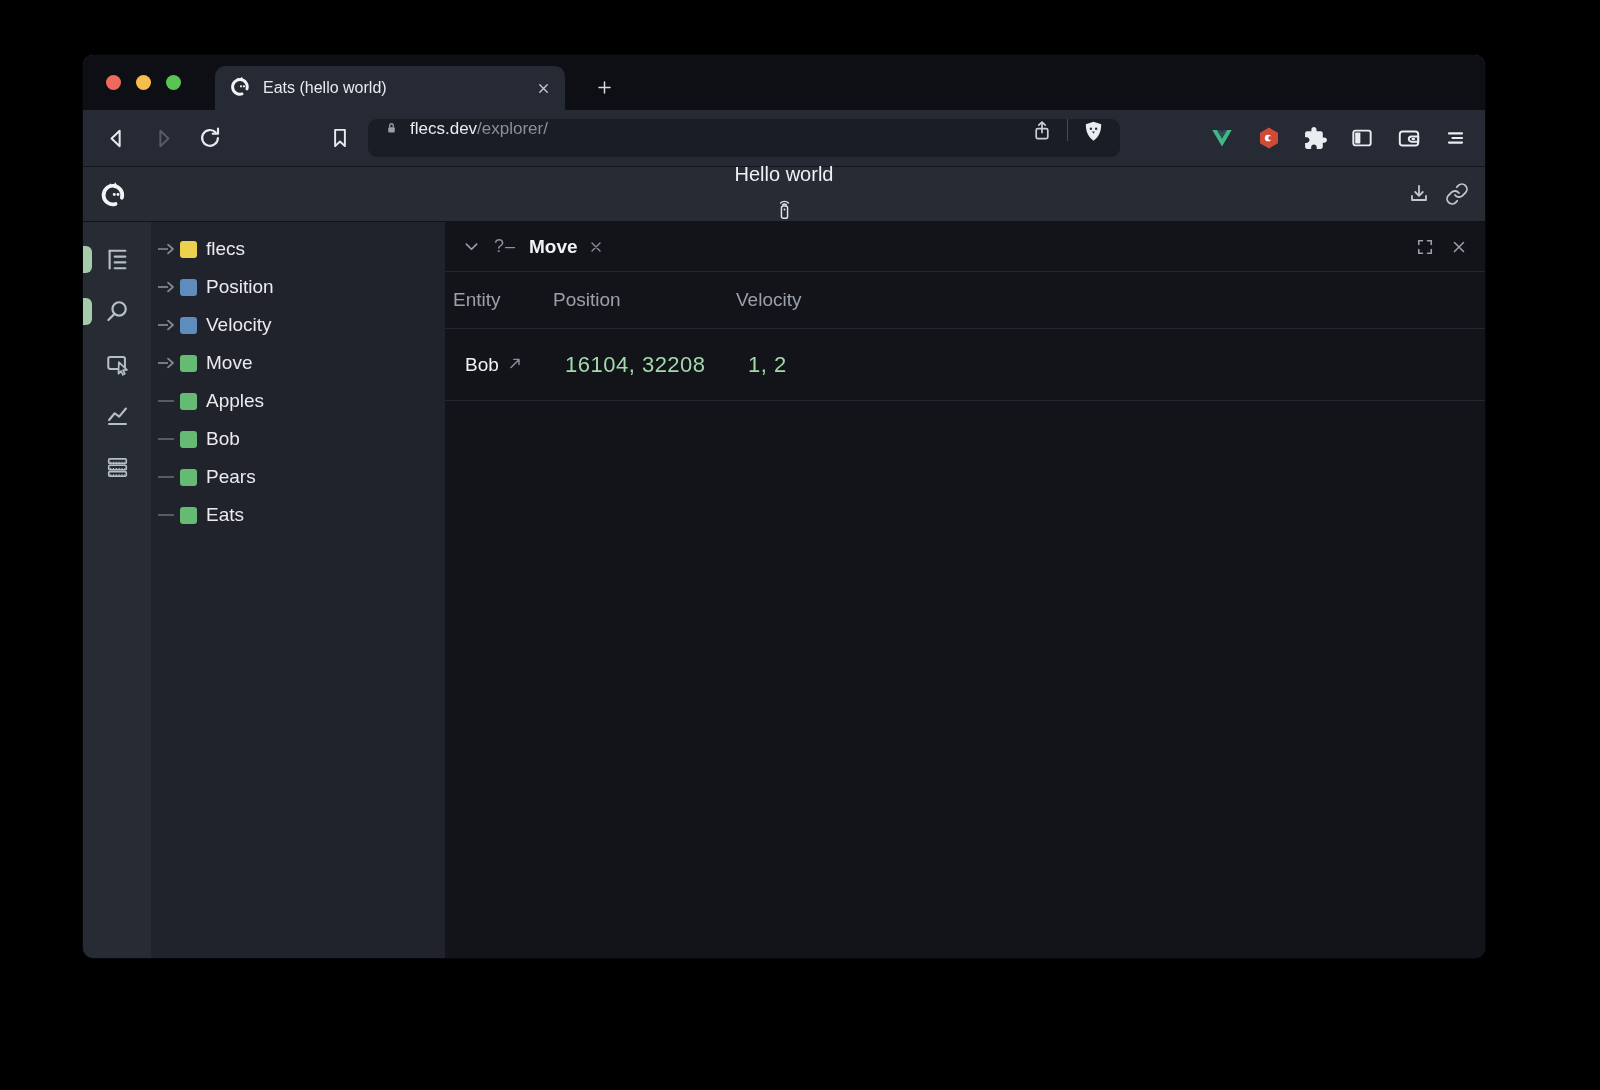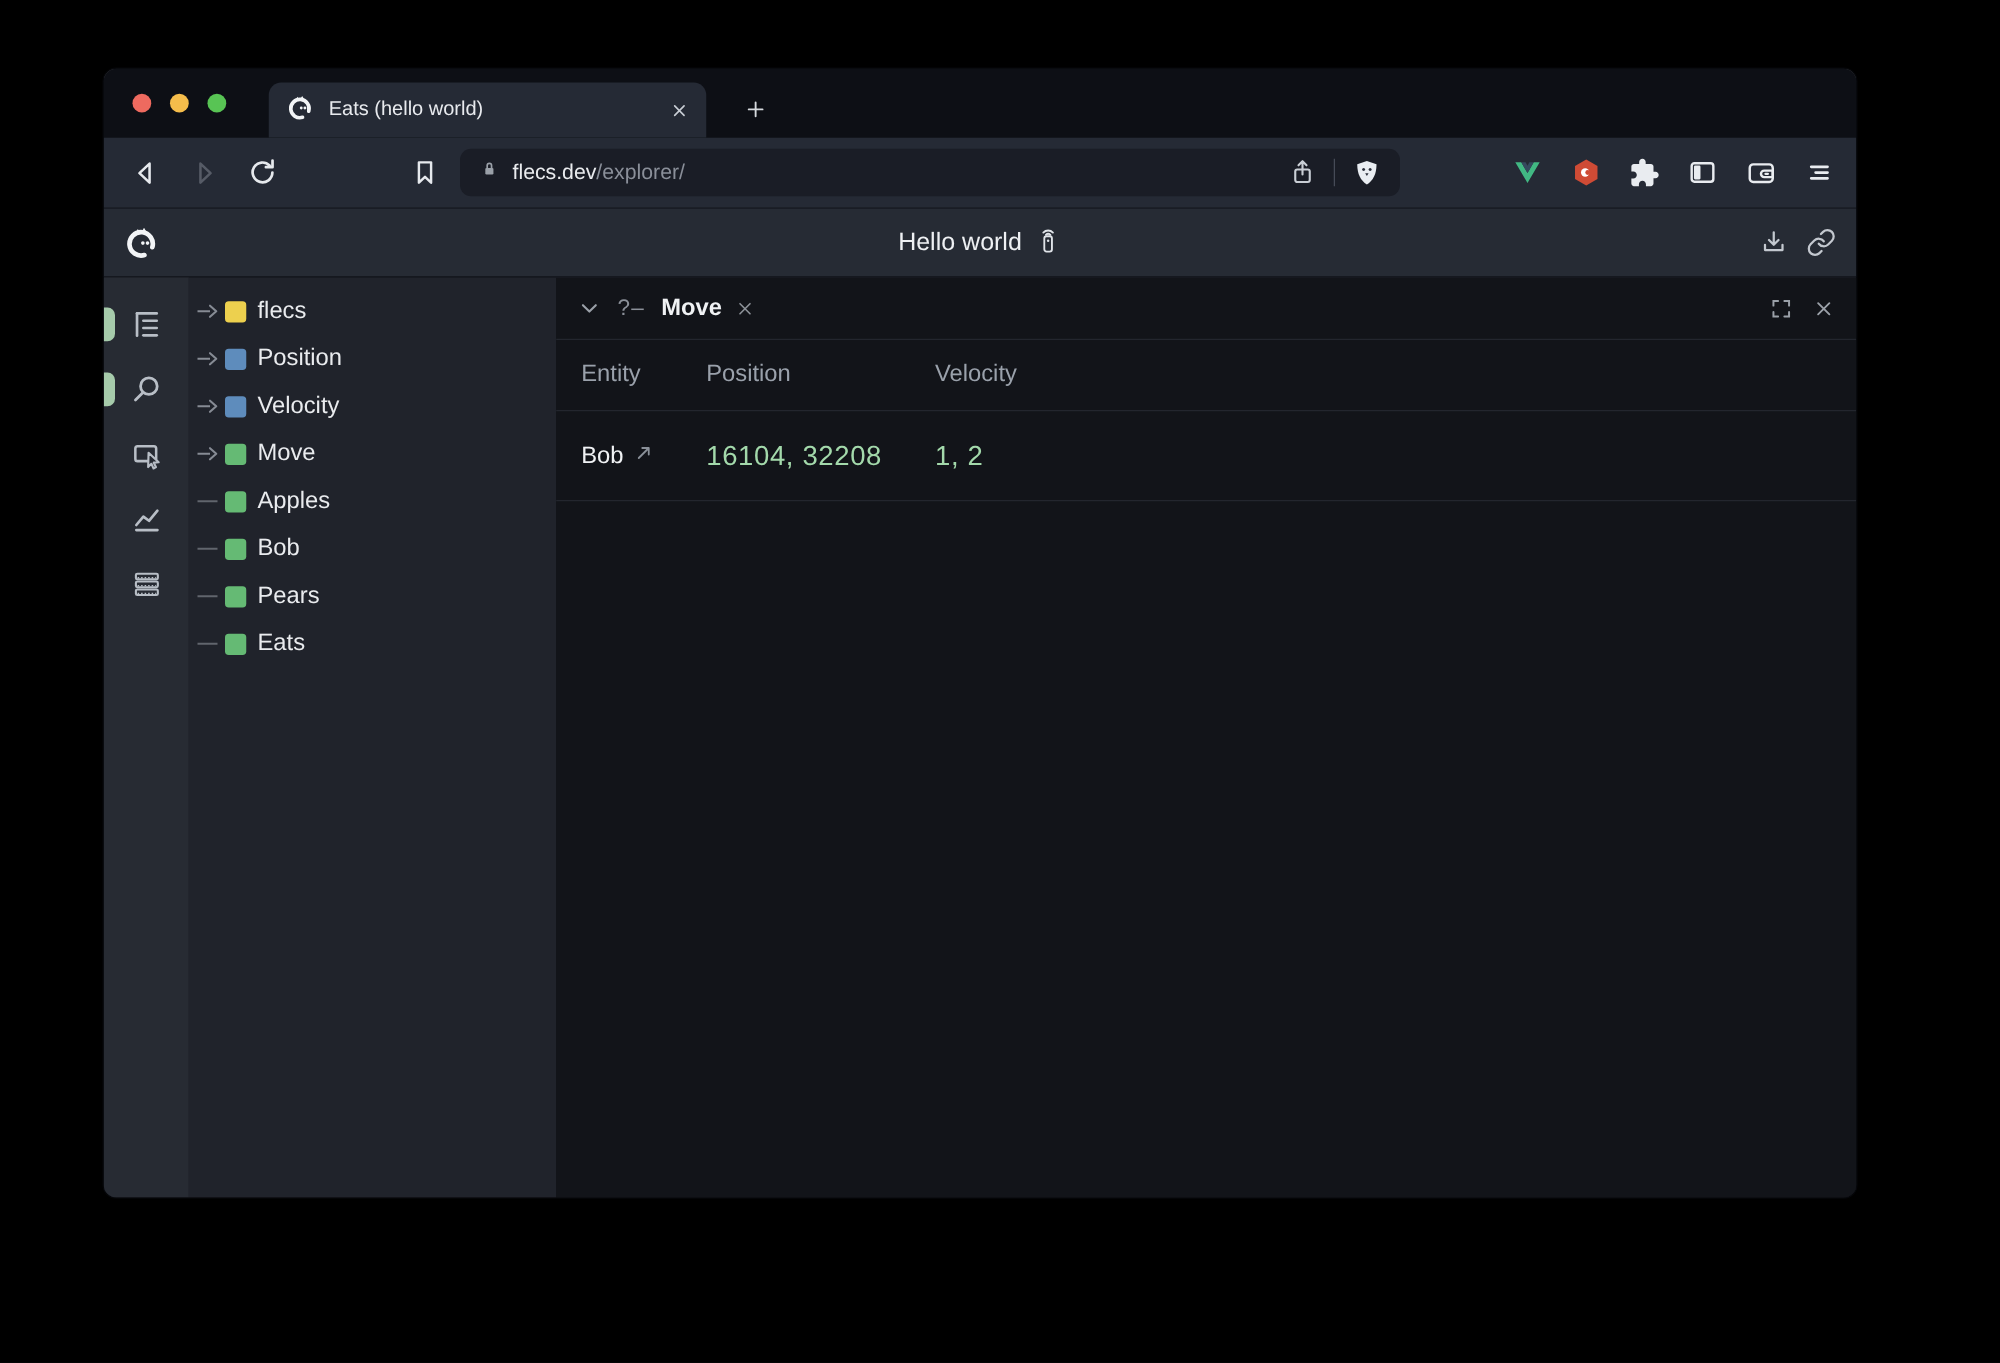--- a/index.html
+++ b/index.html
@@ -16,32 +16,32 @@
     border-radius:10px 10px 0 0;display:flex;align-items:center;padding:0 14px;}
   .tab-title{color:#e8eaee;font-size:16px;margin-left:12px;flex:1;white-space:nowrap;overflow:hidden;}
   .icon-btn{display:flex;align-items:center;justify-content:center;background:none;border:none;padding:0;cursor:default;}
   .newtab{position:absolute;left:503px;top:14px;width:36px;height:36px;}
   
   .toolbar{height:57px;background:#252a35;flex:none;display:flex;align-items:center;
     padding:0 18px;border-bottom:1px solid #14161c;}
   .nav-ic{width:30px;height:30px;margin-right:17px;}
   .bookmark-btn{margin-left:85px;margin-right:15px;}
   .urlbar{width:752px;height:38px;background:#1a1d26;border-radius:9px;display:flex;
-    align-items:center;padding:0 14px;flex:none;}
+    align-items:flex-start;padding:0 14px;flex:none;}
   .url-text{font-size:17px;margin-left:9px;flex:1;white-space:nowrap;}
   .url-host{color:#e9ebee;font-weight:500;}
   .url-path{color:#8a8f99;}
   .url-div{width:1px;height:22px;background:#464b57;margin:0 13px;}
   .ext-zone{margin-left:auto;display:flex;align-items:center;gap:21px;}
   
   .appbar{height:55px;background:#262b34;flex:none;position:relative;display:flex;
     align-items:center;border-bottom:1px solid #101318;}
   .app-logo{position:absolute;left:16px;top:13px;}
   .app-title-wrap{position:absolute;left:0;right:0;top:0;bottom:0;display:flex;
-    align-items:center;justify-content:center;gap:11px;}
+    align-items:center;justify-content:center;gap:11px;flex-direction:column;}
   .app-title{color:#eef0f3;font-size:20px;}
   .appbar-right{position:absolute;right:16px;top:0;bottom:0;display:flex;align-items:center;gap:14px;}
   
   .main{flex:1;display:flex;min-height:0;justify-content:space-between;}
   .iconbar{width:68px;flex:none;background:#272b33;position:relative;
     display:flex;flex-direction:column;align-items:center;padding-top:11px;}
   .iconbar .tool{width:68px;height:52px;}
   .pill{position:absolute;left:0;width:9px;height:27px;border-radius:0 6px 6px 0;}
   .treepanel{width:294px;flex:none;background:#20232b;padding-top:8px;overflow:hidden;}
   .tree-item{height:38px;display:flex;align-items:center;cursor:default;}
@@ -49,21 +49,21 @@
   .tree-sq{width:17px;height:17px;border-radius:3px;flex:none;margin-left:-4px;}
   .tree-label{color:#e9ebee;font-size:19px;margin-left:9px;white-space:nowrap;}
   .querypanel{flex:1;background:#121419;display:flex;flex-direction:column;min-width:0;}
   .qheader{height:50px;flex:none;display:flex;align-items:center;padding:0 17px;
     border-bottom:1px solid #23262e;}
   .q-prefix{color:#8b9099;font-size:18px;margin-left:13px;letter-spacing:1px;}
   .q-title{color:#f0f2f4;font-size:19px;font-weight:700;margin-left:13px;}
   .q-close{margin-left:10px;}
   .q-right{margin-left:auto;display:flex;align-items:center;gap:15px;}
   .qtable-head{height:57px;flex:none;display:grid;grid-template-columns:100px 183px 1fr;
-    align-items:center;padding-left:20px;border-bottom:1px solid #23262e;
+    align-items:center;padding-left:8px;border-bottom:1px solid #23262e;
     color:#9aa1ab;font-size:19px;}
   .qrow{height:72px;display:grid;grid-template-columns:100px 183px 1fr;align-items:center;
     padding-left:20px;border-bottom:1px solid #23262e;}
   .entity-cell{display:flex;align-items:center;gap:8px;color:#f0f2f4;font-size:19px;}
   .val-cell{font-size:22px;letter-spacing:.5px;}
 </style>
 </head>
 <body>
 
 <div class="window">

